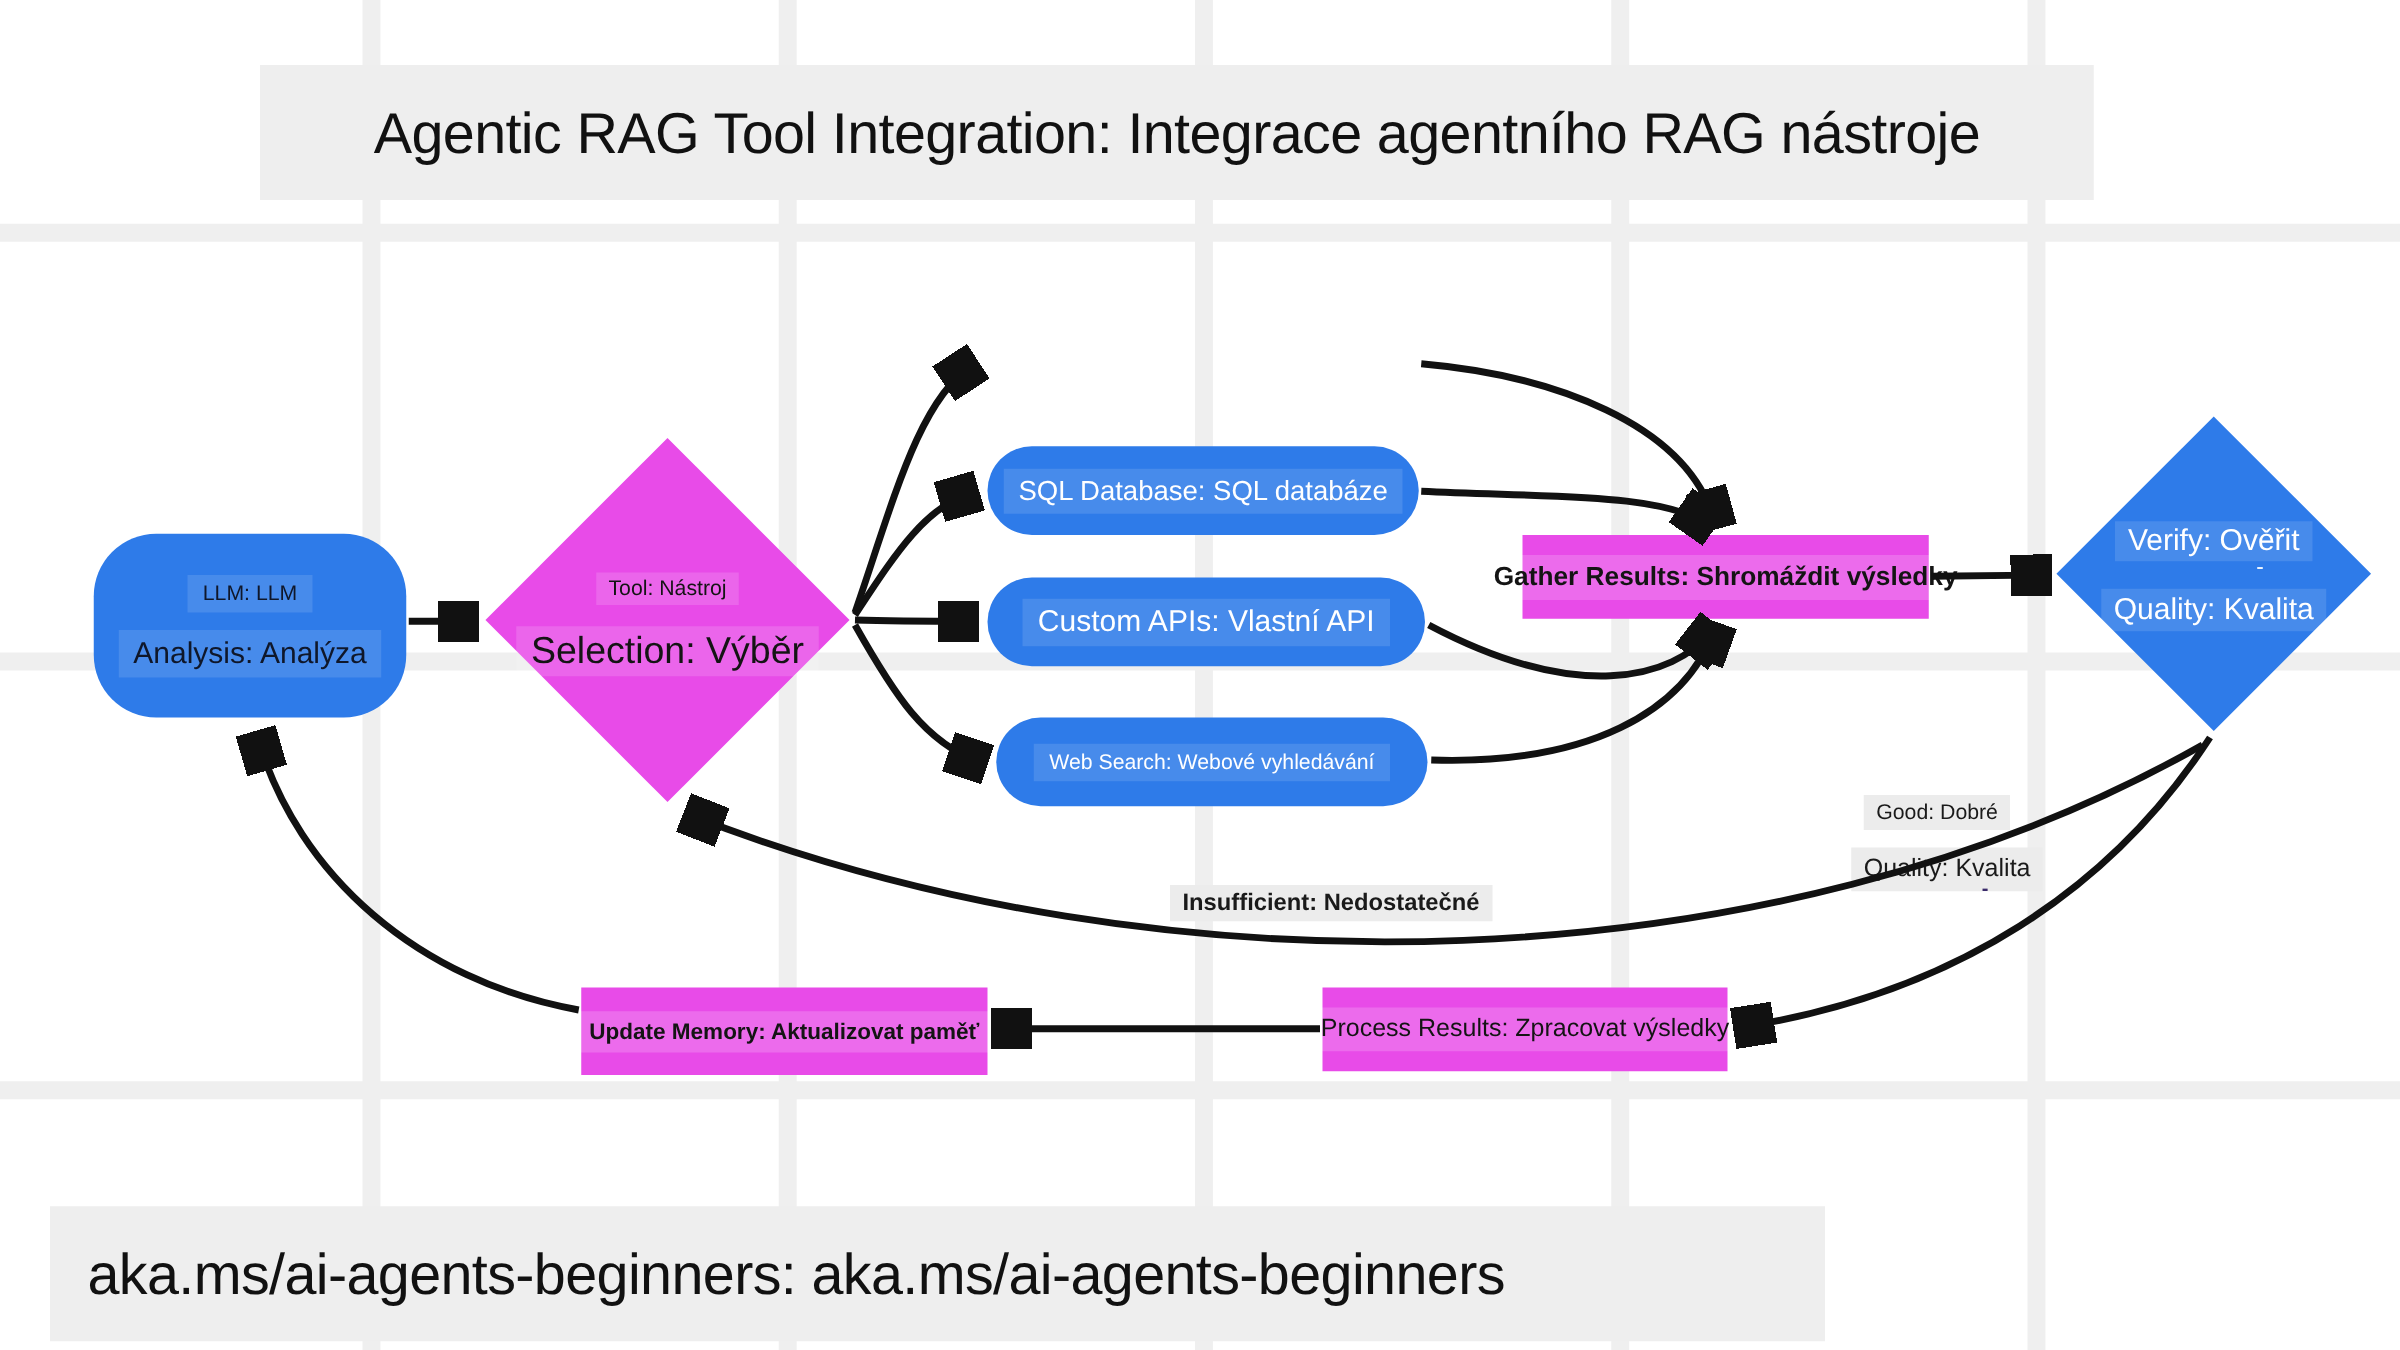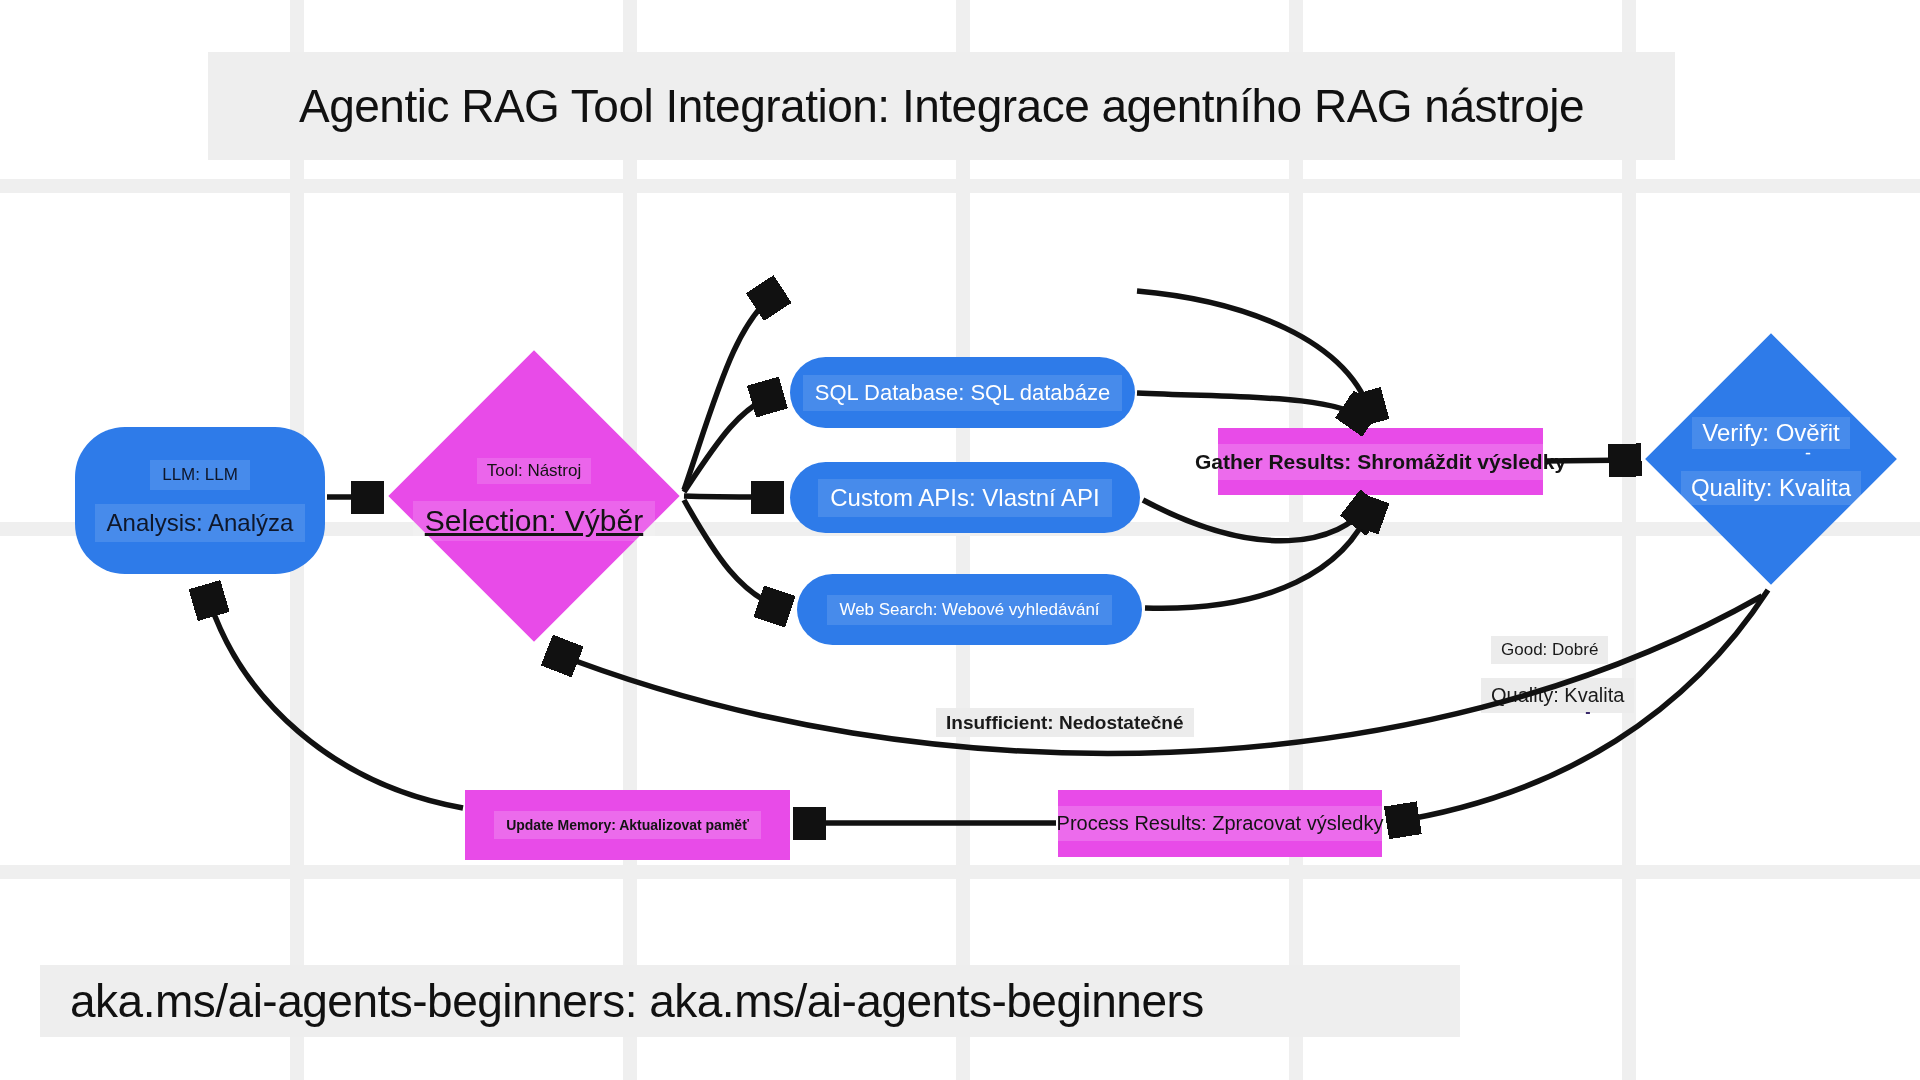--- a/index.html
+++ b/index.html
@@ -14,21 +14,21 @@
     background-position:290px 0,0 179px;
     background-repeat:repeat-x,repeat-y;
   }
   .abs{position:absolute;}
   .title-box{
     left:208px;top:52px;width:1467px;height:108px;background:#eeeeee;
     display:flex;align-items:center;justify-content:center;
     font-size:46px;color:#111;letter-spacing:-0.5px;white-space:nowrap;
   }
   .footer-box{
-    left:40px;top:965px;width:1420px;height:72px;background:#eeeeee;
+    left:40px;top:965px;width:1420px;height:108px;background:#eeeeee;
     display:flex;align-items:center;justify-content:flex-start;
     padding-left:30px;box-sizing:border-box;
     font-size:46px;color:#111;letter-spacing:-0.5px;white-space:nowrap;
   }
   .pill{
     background:#2E7BE9;border-radius:36px;display:flex;align-items:center;justify-content:center;
     color:#fff;
   }
   .pill .lbl,.blue-lbl{
     background:rgba(255,255,255,0.12);padding:5px 12px;white-space:nowrap;
@@ -63,21 +63,21 @@
 
   <div class="abs llm-node">
     <div class="node-line blue-lbl" style="font-size:17px;">LLM: LLM</div>
     <div class="node-line blue-lbl" style="font-size:24px;">Analysis: Analýza</div>
   </div>
 
   <div class="abs diamond d-magenta" style="left:431px;top:393px;width:206px;height:206px;"></div>
   <div class="abs node-line" style="left:414px;top:457px;width:240px;height:28px;font-size:17px;color:#141414;">
     <span class="lbl" style="background:rgba(255,255,255,0.15);padding:3px 10px;">Tool: Nástroj</span>
   </div>
-  <div class="abs node-line" style="left:404px;top:500px;width:260px;height:42px;font-size:30px;color:#141414;text-decoration:underline;">
+  <div class="abs node-line" style="left:404px;top:500px;width:260px;height:42px;font-size:30px;color:#141414;">
     <span class="lbl" style="background:rgba(255,255,255,0.15);padding:3px 12px;">Selection: Výběr</span>
   </div>
 
   <div class="abs pill" style="left:790px;top:357px;width:345px;height:71px;font-size:22px;">
     <span class="lbl">SQL Database: SQL databáze</span>
   </div>
   <div class="abs pill" style="left:790px;top:462px;width:350px;height:71px;font-size:24px;">
     <span class="lbl">Custom APIs: Vlastní API</span>
   </div>
   <div class="abs pill" style="left:797px;top:574px;width:345px;height:71px;font-size:17px;">
@@ -99,21 +99,21 @@
 
   <div class="abs gray-lbl" style="left:1491px;top:636px;height:28px;padding:0 10px;font-size:17px;">Good: Dobré</div>
   <div class="abs gray-lbl" style="left:1481px;top:678px;height:35px;padding:0 10px;font-size:20px;">Quality: Kvalita</div>
   <div class="abs node-line" style="left:1578px;top:704px;width:20px;height:16px;font-size:16px;color:#3a2a6a;font-weight:700;">-</div>
   <div class="abs gray-lbl" style="left:936px;top:708px;height:29px;padding:0 10px;font-size:19px;font-weight:600;">Insufficient: Nedostatečné</div>
 
   <div class="abs rect-node" style="left:1058px;top:790px;width:324px;height:67px;font-size:20px;font-weight:500;">
     <span class="lbl">Process Results: Zpracovat výsledky</span>
   </div>
 
-  <div class="abs rect-node" style="left:465px;top:790px;width:325px;height:70px;font-size:14px;font-weight:600;">
+  <div class="abs rect-node" style="left:465px;top:790px;width:325px;height:70px;font-size:18px;font-weight:600;">
     <span class="lbl">Update Memory: Aktualizovat paměť</span>
   </div>
 
   <div class="abs footer-box">aka.ms/ai-agents-beginners: aka.ms/ai-agents-beginners</div>
 
   <svg class="edges" width="1920" height="1080" viewBox="0 0 1920 1080">
     <defs>
       <marker id="arr" markerWidth="6" markerHeight="6" refX="5" refY="3" orient="auto-start-reverse">
         <path d="M0,0 L6,3 L0,6 Z" fill="#111111" stroke="none"></path>
       </marker>

